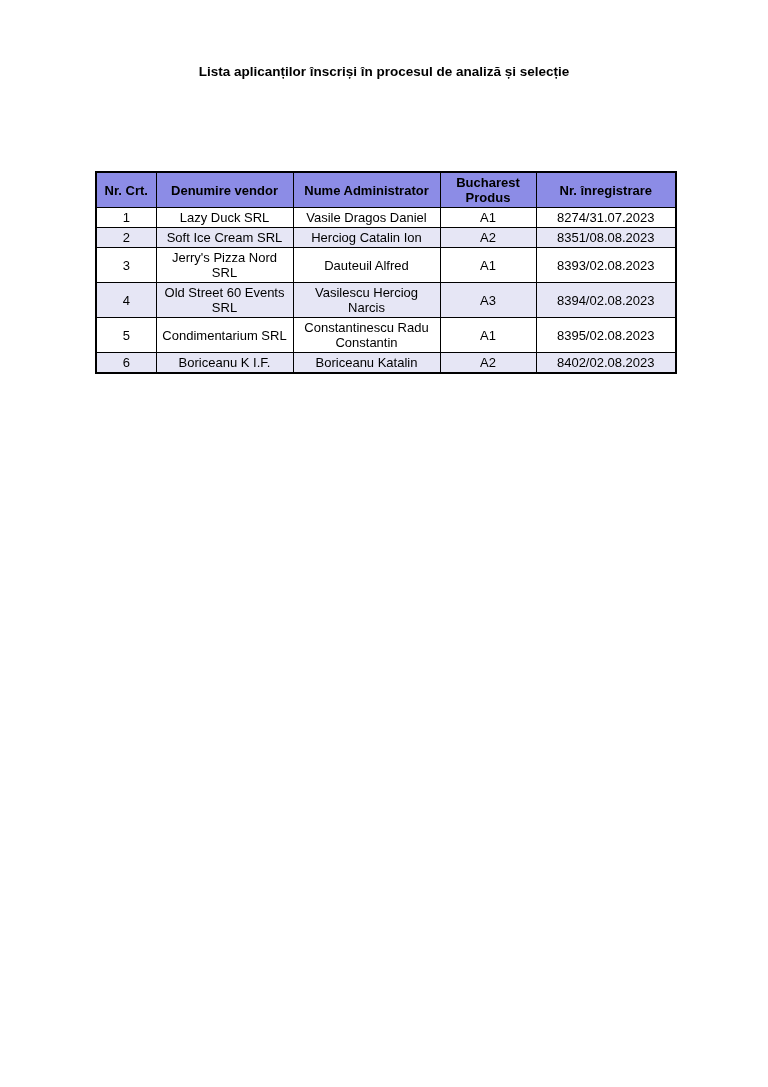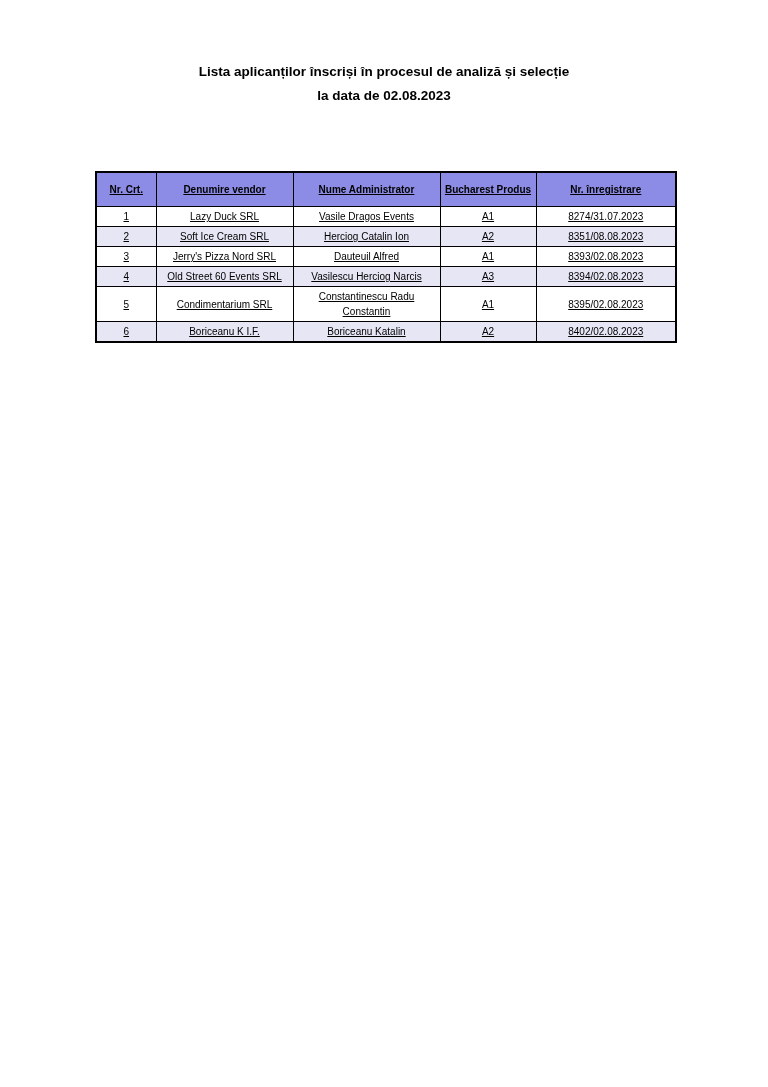--- a/index.html
+++ b/index.html
@@ -27,23 +27,22 @@
     line-height: 24px;
     color: #000000;
   }
   table.applicants {
     position: absolute;
     top: 171px;
     left: 95px;
     width: 580px;
     border-collapse: collapse;
     table-layout: fixed;
-    font-size: 10px;
+    font-size: 13px;
     line-height: 15px;
-    text-decoration: underline;
   }
   table.applicants th,
   table.applicants td {
     border: 1px solid #000000;
     text-align: center;
     vertical-align: middle;
     padding: 2px 2px;
     overflow: hidden;
   }
   table.applicants {
@@ -67,21 +66,20 @@
   col.c4 { width: 96px; }
   col.c5 { width: 140px; }
 </style>
 </head>
 <body>
 
 <div class="page">
 
   <div class="doc-title">
     <div>Lista aplicanților înscriși în procesul de analiză și selecție</div>
-    <div>la data de 02.08.2023</div>
   </div>
 
   <table class="applicants">
     <colgroup>
       <col class="c1">
         <col class="c2">
         <col class="c3">
         <col class="c4">
         <col class="c5">
     </colgroup>
@@ -91,21 +89,21 @@
         <th>Denumire vendor</th>
         <th>Nume Administrator</th>
         <th>Bucharest Produs</th>
         <th>Nr. înregistrare</th>
       </tr>
     </thead>
     <tbody>
       <tr>
         <td>1</td>
         <td>Lazy Duck SRL</td>
-        <td>Vasile Dragos Events</td>
+        <td>Vasile Dragos Daniel</td>
         <td>A1</td>
         <td>8274/31.07.2023</td>
       </tr>
       <tr>
         <td>2</td>
         <td>Soft Ice Cream SRL</td>
         <td>Herciog Catalin Ion</td>
         <td>A2</td>
         <td>8351/08.08.2023</td>
       </tr>

